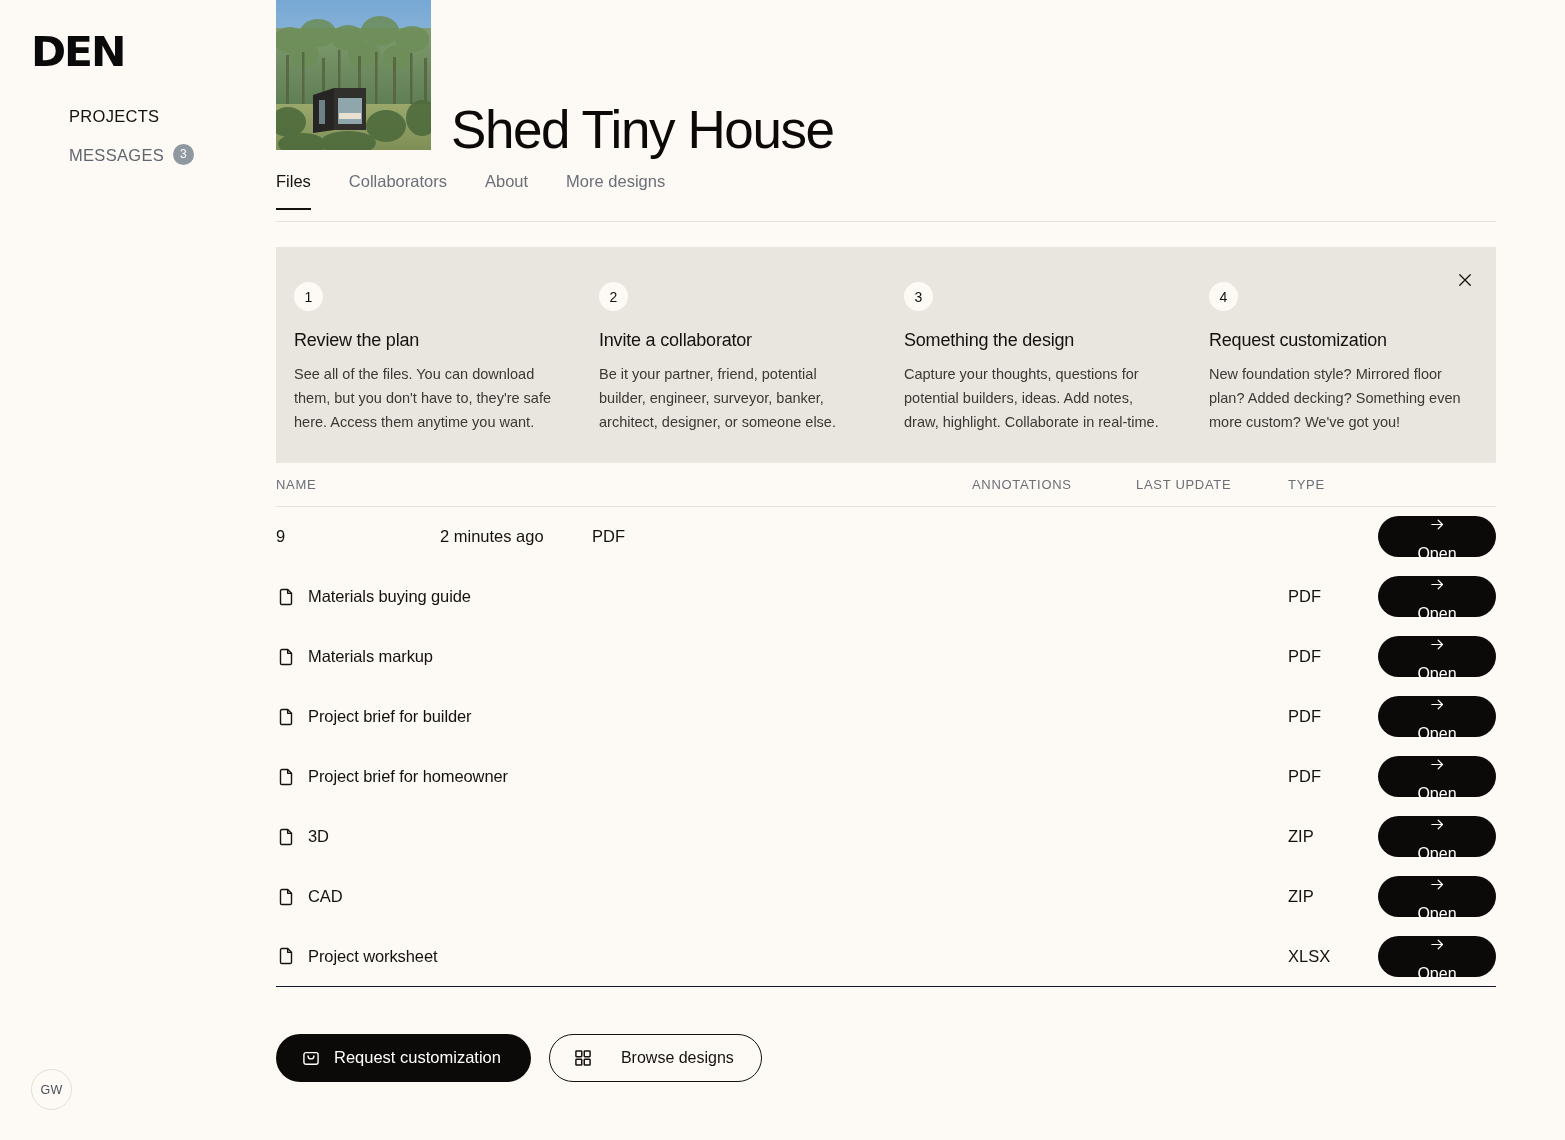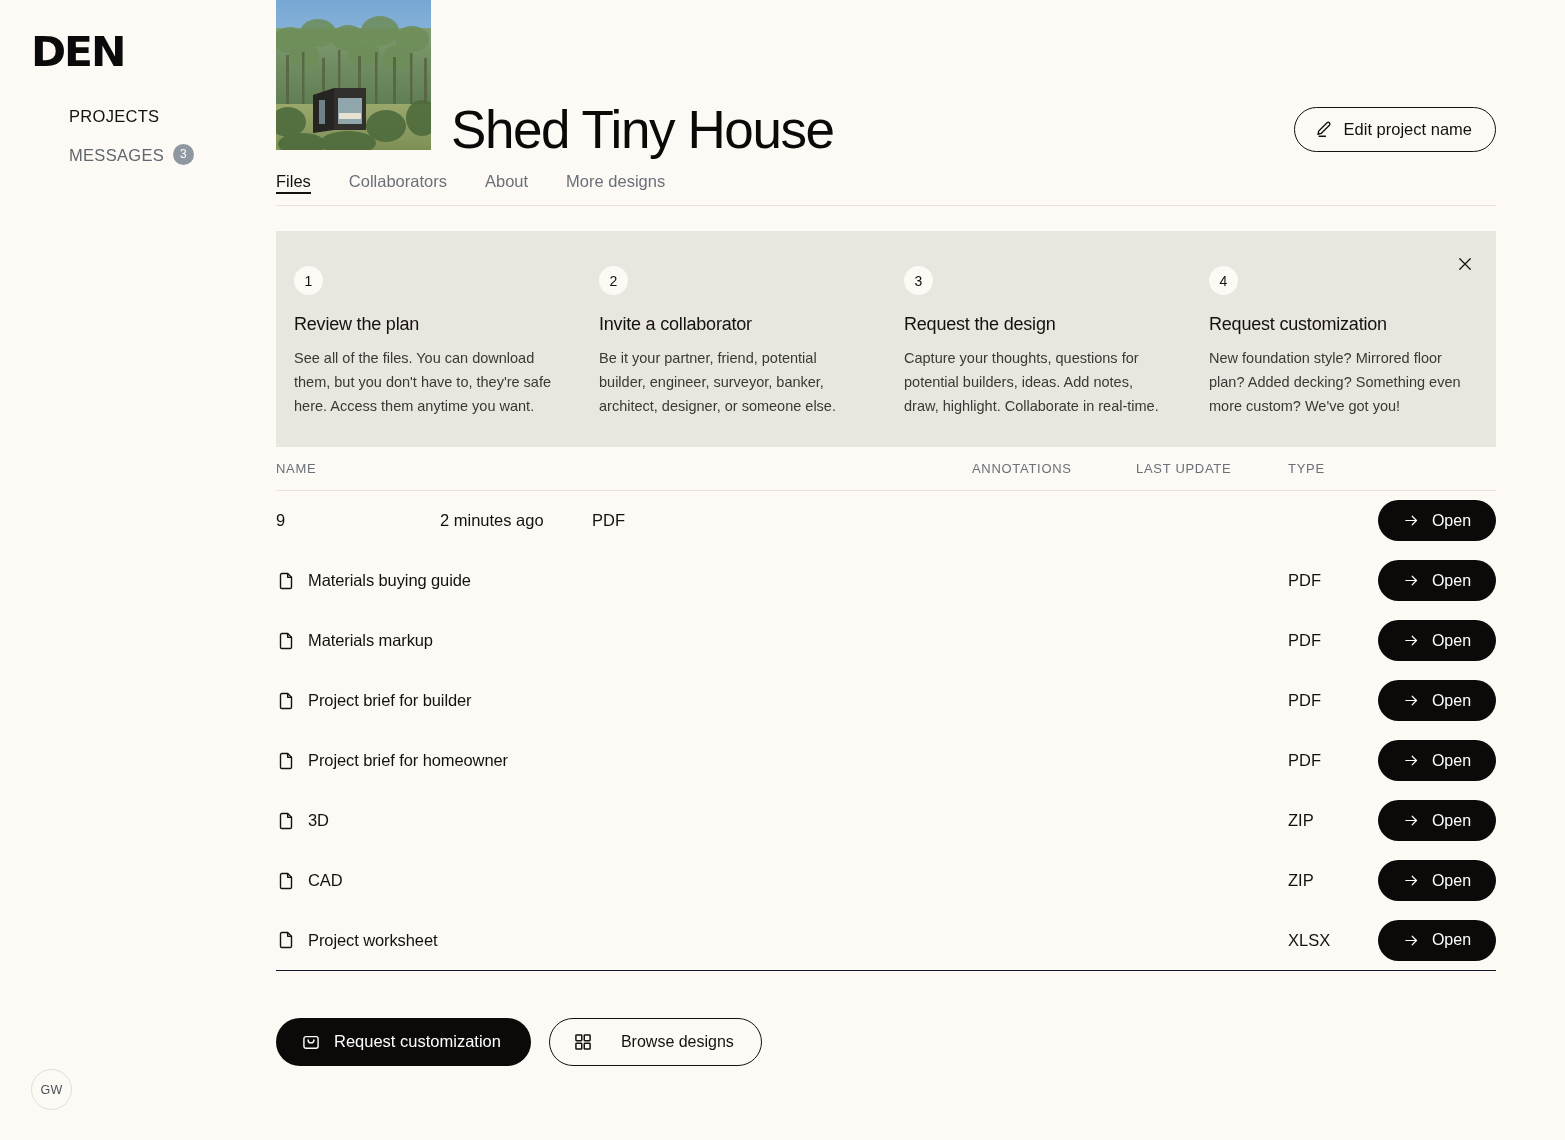--- a/index.html
+++ b/index.html
@@ -138,21 +138,21 @@
     content: "";
     position: absolute;
     left: 0; right: 65px;
     bottom: -12px;
     height: 1px;
     background: #e7e3dc;
   }
   .tab {
     font-size: 16.5px;
     color: #6b6f77;
-    padding-bottom: 4px;
+    padding-bottom: 20px;
     position: relative;
     cursor: pointer;
     background: none;
     border: none;
     font-family: inherit;
     line-height: 1.1;
   }
   .tab.active { color: #14110f; }
   .tab.active::after {
     content: "";
@@ -235,31 +235,32 @@
     height: 60px;
   }
   .trow:last-child { border-bottom: 1px solid #0f172a; }
   .file-cell { display: flex; align-items: center; gap: 12px; }
   .file-name { font-size: 16.5px; color: #14110f; letter-spacing: -0.1px; }
   .cell { font-size: 16.5px; color: #14110f; }
 
   .open-btn {
     display: inline-flex;
     align-items: center;
-    justify-content: center;
+    justify-content: flex-start;
     gap: 12px;
     width: 118px;
     height: 41px;
     border-radius: 999px;
     background: #0c0a09;
     color: #ffffff;
     font-size: 16px;
     border: none;
     cursor: pointer;
     font-family: inherit;
+    flex-direction: column;
   }
 
   
   .actions {
     display: flex;
     gap: 18px;
     margin-top: 47px;
   }
   .btn-primary {
     display: inline-flex;
@@ -381,29 +382,20 @@
             <ellipse cx="110" cy="126" rx="20" ry="16"></ellipse>
             <ellipse cx="146" cy="118" rx="16" ry="18"></ellipse>
             <ellipse cx="72" cy="143" rx="28" ry="12"></ellipse>
             <ellipse cx="26" cy="144" rx="24" ry="11"></ellipse>
           </g>
         </svg>
       </div>
 
       <h1 class="title">Shed Tiny House</h1>
 
-      <button class="edit-btn">
-        <span class="ico">
-          <svg width="19" height="19" viewBox="0 0 24 24" fill="none" stroke="#14110f" stroke-width="1.7" stroke-linecap="round" stroke-linejoin="round">
-            <path d="M16.5 3.6a2.1 2.1 0 0 1 3 3L9 17l-4 1 1-4z"></path>
-            <path d="M6.5 20.5h8"></path>
-          </svg>
-        </span>
-        <span>Edit project name</span>
-      </button>
     </div>
 
     <div class="tabs">
       <button class="tab active">Files</button>
       <button class="tab">Collaborators</button>
       <button class="tab">About</button>
       <button class="tab">More designs</button>
     </div>
 
     <section class="steps">
@@ -412,21 +404,21 @@
         <div class="step-title">Review the plan</div>
         <div class="step-body">See all of the files. You can download them, but you don't have to, they're safe here. Access them anytime you want.</div>
       </div>
       <div class="step">
         <div class="step-num">2</div>
         <div class="step-title">Invite a collaborator</div>
         <div class="step-body">Be it your partner, friend, potential builder, engineer, surveyor, banker, architect, designer, or someone else.</div>
       </div>
       <div class="step">
         <div class="step-num">3</div>
-        <div class="step-title">Request the design</div>
+        <div class="step-title">Something the design</div>
         <div class="step-body">Capture your thoughts, questions for potential builders, ideas. Add notes, draw, highlight. Collaborate in real-time.</div>
       </div>
       <div class="step">
         <div class="step-num">4</div>
         <div class="step-title">Request customization</div>
         <div class="step-body">New foundation style? Mirrored floor plan? Added decking? Something even more custom? We've got you!</div>
       </div>
 
       <button class="steps-close">
         <span class="ico">

